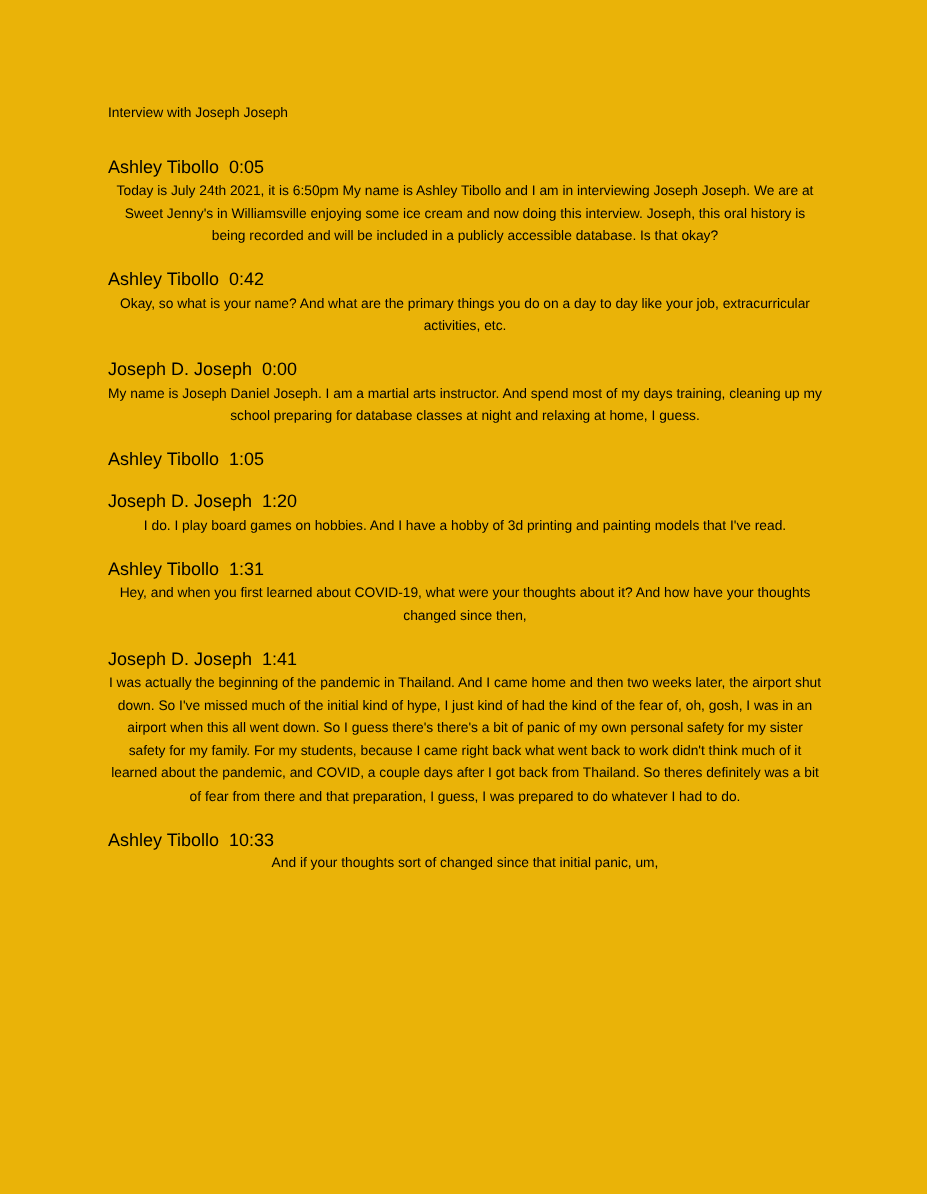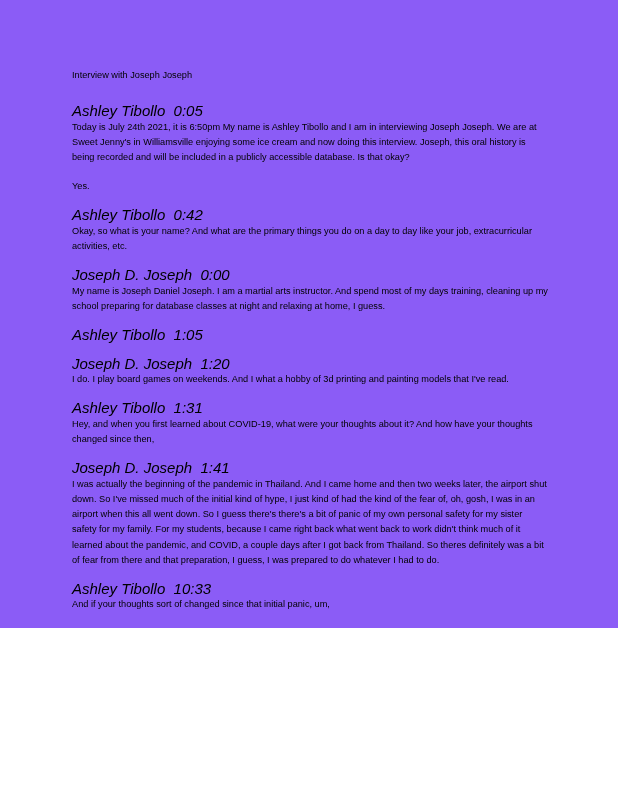--- a/index.html
+++ b/index.html
@@ -9,82 +9,80 @@
   }
   body {
     width: 618px;
     height: 800px;
     font-family: "Liberation Sans", sans-serif;
     color: #000000;
   }
   .page {
     position: relative;
     width: 618px;
-    height: 628px;
-    background: #8b5cf6;
+    height: 796px;
+    background: #eab308;
     box-sizing: border-box;
     padding: 68px 70px 40px 72px;
   }
   .doc-title {
     font-size: 9.2px;
     line-height: 14px;
     margin: 0 0 22px 0;
     color: #000;
   }
   .block {
     margin: 0 0 14px 0;
   }
   .speaker-line {
-    font-size: 15px;
+    font-size: 12px;
     line-height: 14.5px;
     margin: 0 0 1px 0;
     white-space: pre;
-    font-style: italic;
   }
   .speech {
     font-size: 9.2px;
     line-height: 15.2px;
     margin: 0;
-    text-align: left;
+    text-align: center;
     color: #000;
   }
 </style>
 </head>
 <body>
 
 <div class="page">
 
   <p class="doc-title">Interview with Joseph Joseph</p>
 
   <div class="block">
     <p class="speaker-line">Ashley Tibollo  0:05</p>
     <p class="speech">Today is July 24th 2021, it is 6:50pm My name is Ashley Tibollo and I am in interviewing Joseph Joseph. We are at  Sweet Jenny's in Williamsville enjoying some ice cream and now doing this interview. Joseph, this oral history is being recorded and will be included in a publicly accessible database. Is that okay?</p>
   </div>
 
   <div class="block">
-    <p class="speech">Yes.</p>
   </div>
 
   <div class="block">
     <p class="speaker-line">Ashley Tibollo  0:42</p>
     <p class="speech">Okay, so what is your name? And what are the primary things you do on a day to day  like your job, extracurricular activities, etc.</p>
   </div>
 
   <div class="block">
     <p class="speaker-line">Joseph D. Joseph  0:00</p>
     <p class="speech">My name is Joseph Daniel Joseph. I am a martial arts instructor. And spend most of my days training, cleaning up my school preparing for database classes at night and relaxing at home, I guess.</p>
   </div>
 
   <div class="block">
     <p class="speaker-line">Ashley Tibollo  1:05</p>
   </div>
 
   <div class="block">
     <p class="speaker-line">Joseph D. Joseph  1:20</p>
-    <p class="speech">I do. I play board games on weekends. And I what a hobby of 3d printing and painting models that I've read.</p>
+    <p class="speech">I do. I play board games on hobbies. And I have a hobby of 3d printing and painting models that I've read.</p>
   </div>
 
   <div class="block">
     <p class="speaker-line">Ashley Tibollo  1:31</p>
     <p class="speech">Hey, and when you first learned about COVID-19, what were your thoughts about it? And how have your thoughts changed since then,</p>
   </div>
 
   <div class="block">
     <p class="speaker-line">Joseph D. Joseph  1:41</p>
     <p class="speech">I was actually the beginning of the pandemic in Thailand. And I came home and then two weeks later, the airport shut down. So I've missed much of the initial kind of hype, I just kind of had the kind of the fear of, oh, gosh, I was in an airport when this all went down. So I guess there's there's a bit of panic of my own personal safety for my sister safety for my family. For my students, because I came right back what went back to work didn't think much of it learned about the pandemic, and COVID, a couple days after I got back from Thailand. So theres definitely was a bit of fear from there and that preparation, I guess, I was prepared to do whatever I had to do.</p>

